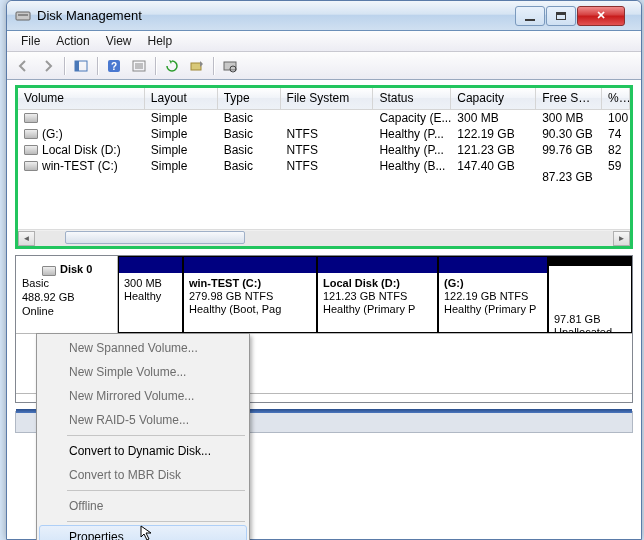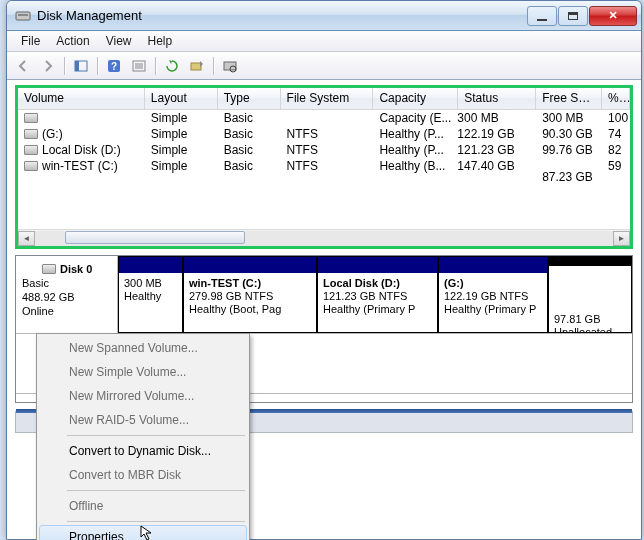--- a/index.html
+++ b/index.html
@@ -1,18 +1,18 @@
 <!DOCTYPE html>
 <html><head>
 <meta charset="utf-8">
 <style>
 * { box-sizing: border-box; margin: 0; padding: 0; }
 body { font-family: "Segoe UI", Tahoma, sans-serif; font-size: 12px; background: #d4e5f7; width: 644px; height: 540px; overflow: hidden; position: relative; }
 .window { position: absolute; left: 6px; top: 0; width: 636px; height: 540px; background: #fff; border: 1px solid #5a7ba8; border-radius: 6px 6px 0 0; box-shadow: 0 0 8px rgba(0,0,0,0.3); }
-.titlebar { height: 30px; background: linear-gradient(to bottom, #f1f6fb, #d6e4f3 45%, #bcd3ec 50%, #d0e0f1); border-radius: 6px 6px 0 0; display: flex; align-items: center; padding: 0 4px 0 8px; border-bottom: 1px solid #6b8fb8; }
+.titlebar { height: 30px; background: linear-gradient(to bottom, #f1f6fb, #d6e4f3 45%, #bcd3ec 50%, #d0e0f1); border-radius: 6px 6px 0 0; display: flex; align-items: center; padding: 0 16px 0 8px; border-bottom: 1px solid #6b8fb8; }
 .titlebar .icon { width: 16px; height: 16px; margin-right: 6px; }
 .titlebar .title { flex: 1; color: #000; font-size: 13px; }
 .winbtns { display: flex; gap: 1px; }
 .winbtn { width: 30px; height: 20px; border: 1px solid #7a99bd; background: linear-gradient(to bottom, #e8f1fb, #cfe0f2); border-radius: 3px; display: flex; align-items: center; justify-content: center; }
 .winbtn.close { width: 48px; background: linear-gradient(to bottom, #f08d8d, #d43e3e 45%, #c71a1a 50%, #e25252); border-color: #8a2f2f; color: #fff; }
 .minglyph { width: 10px; height: 2px; background: #3a3a3a; margin-top: 8px; }
 .maxglyph { width: 10px; height: 8px; border: 1px solid #3a3a3a; border-top: 3px solid #3a3a3a; }
 .xglyph { font-size: 11px; font-weight: bold; }
 .menubar { height: 21px; background: linear-gradient(to bottom, #fdfdfd, #ececf3); border-bottom: 1px solid #c8c8d0; display: flex; align-items: center; padding: 0 6px; }
 .menuitem { padding: 2px 8px; color: #1a1a1a; }
@@ -141,22 +141,22 @@
       </div>
   </div>
 
   <div class="content">
     <div class="listview">
       <div class="lv-header" id="lv-header">
           <div class="lv-h" style="width: 127px;">Volume</div>
           <div class="lv-h" style="width: 73px;">Layout</div>
           <div class="lv-h" style="width: 63px;">Type</div>
           <div class="lv-h" style="width: 93px;">File System</div>
+          <div class="lv-h" style="width: 78px;">Status</div>
           <div class="lv-h" style="width: 85px;">Capacity</div>
-          <div class="lv-h" style="width: 78px;">Status</div>
           <div class="lv-h" style="width: 66px;">Free Spa...</div>
           <div class="lv-h" style="width: 28px;">% F</div>
         </div>
       <div class="lv-rows" id="lv-rows">
           <div class="lv-row">
             <div class="lv-cell first" style="width: 127px;">
               <span class="drvicon"></span>
               <span></span>
             </div>
             <div class="lv-cell" style="width: 73px;">Simple</div>
@@ -212,21 +212,21 @@
         <div class="strk">
             <div class="sthumb"></div>
           </div>
         <div class="sbtn">►</div>
       </div>
     </div>
 
     <div class="graphpanel">
       <div class="gp-row">
         <div class="gp-label">
-          <div style="display:flex;gap:4px;align-items:center;padding-left:20px;">
+          <div style="display:flex;gap:4px;align-items:flex-end;padding-left:20px;">
               <span class="drvicon"></span>
               <span class="dname">Disk 0</span>
             </div>
           <div>Basic</div>
           <div>488.92 GB</div>
           <div>Online</div>
         </div>
         <div class="gp-parts" id="gp-parts">
             <div class="part" style="width: 65px;">
               <div class="phead"></div>

